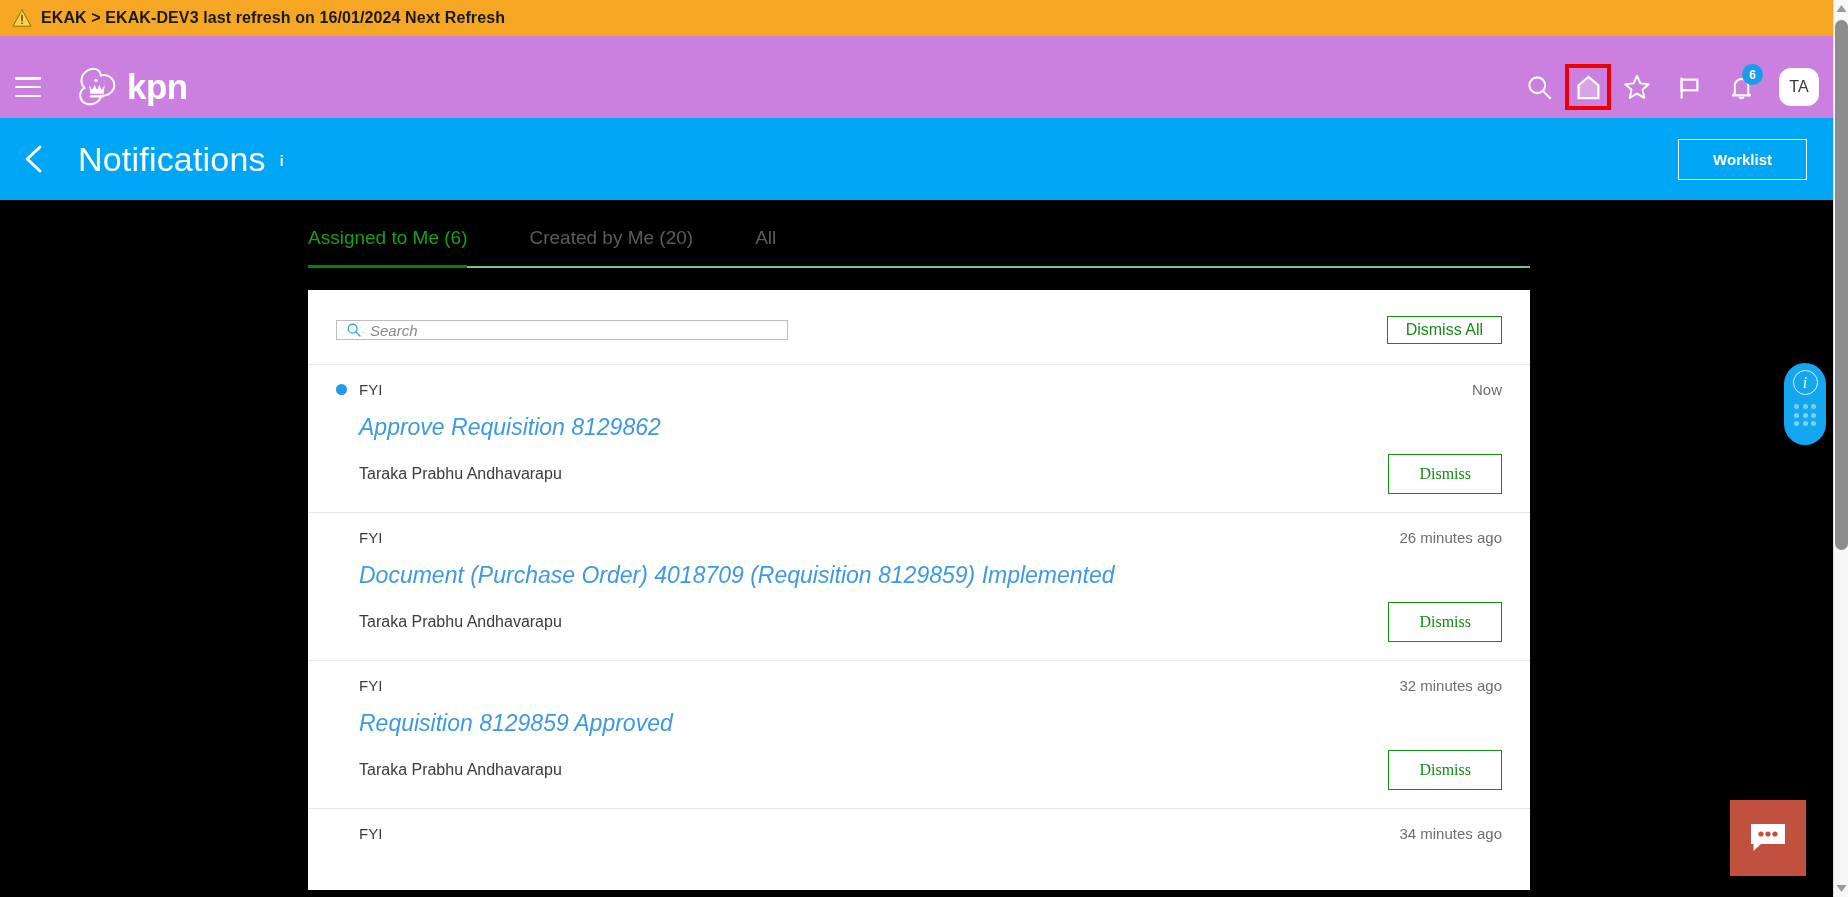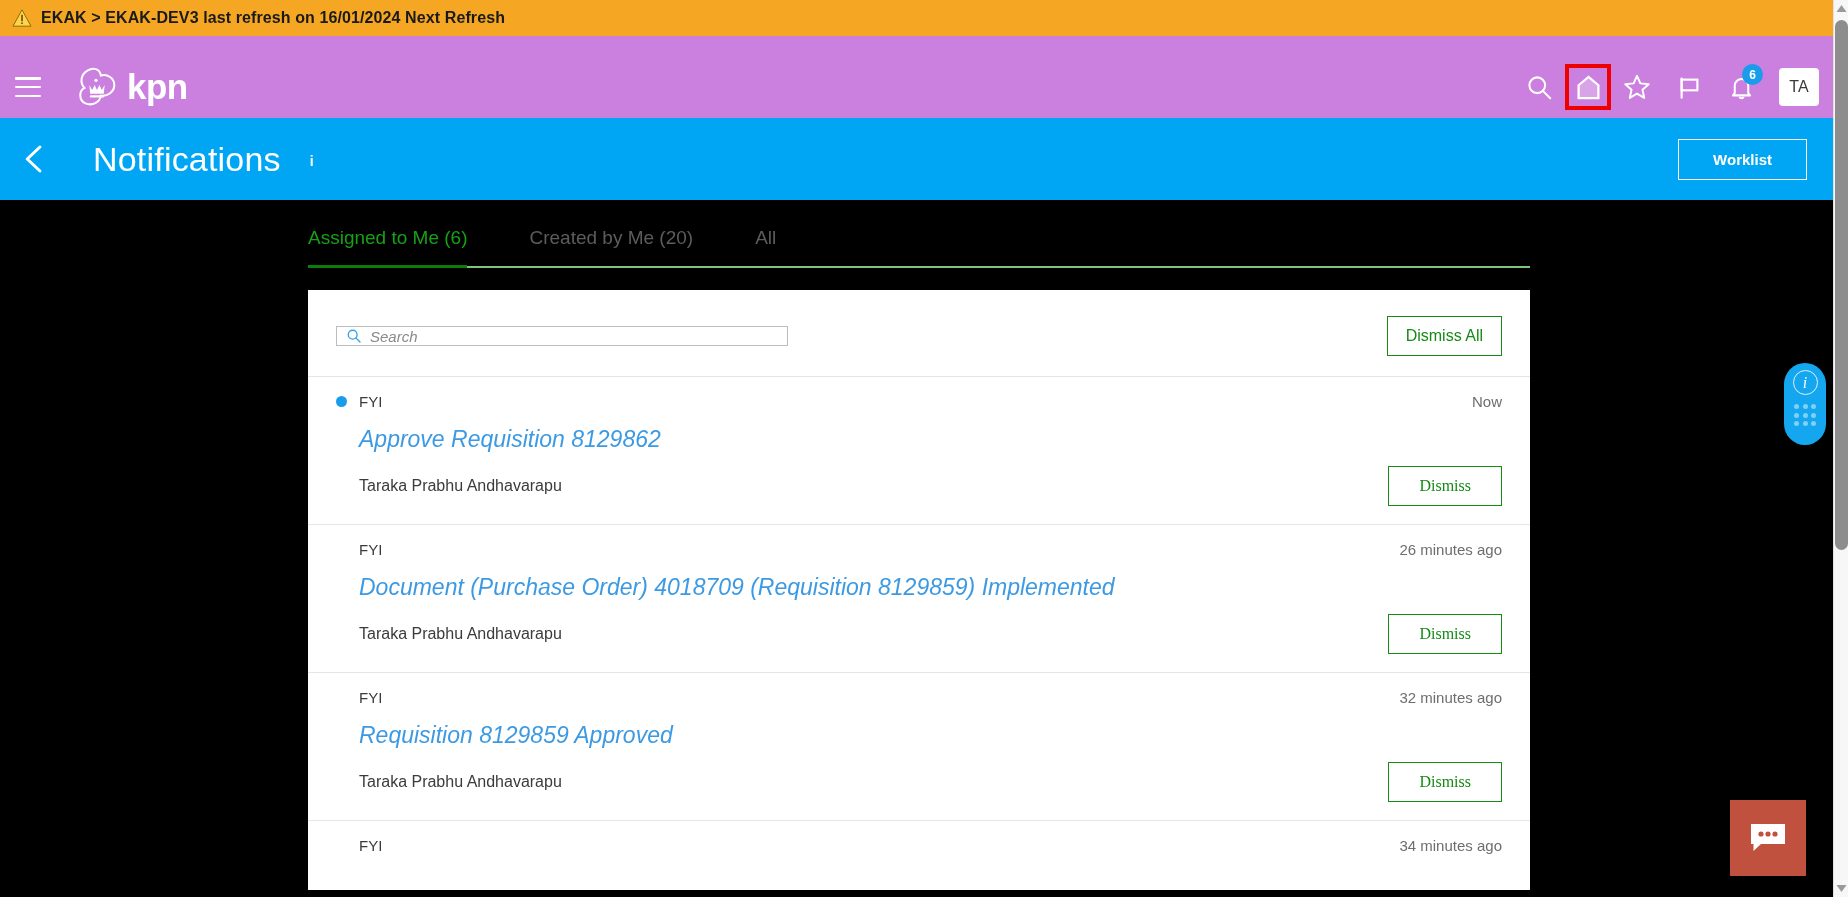--- a/index.html
+++ b/index.html
@@ -53,31 +53,31 @@
   .icon-btn.highlight { border: 4px solid #ee0000; width: 46px; height: 46px; }
   .badge {
     position: absolute; top: 3px; right: 4px;
     min-width: 21px; height: 21px; border-radius: 11px;
     background: #1a9ced; color: #fff;
     font-size: 12px; font-weight: bold;
     display: flex; align-items: center; justify-content: center;
     padding: 0 5px;
   }
   .avatar {
-    width: 40px; height: 38px; background: #fff; border-radius: 4px;
+    width: 40px; height: 38px; background: #fff; border-radius: 12px;
     display: flex; align-items: center; justify-content: center;
     font-size: 16px; color: #3b3b3b; margin-left: 12px; cursor: pointer;
   }
 
   
   .page-header {
     position: absolute; top: 118px; left: 0;
     width: 1833px; height: 82px;
     background: #00a6f4;
-    display: flex; align-items: center; gap: 15px;
+    display: flex; align-items: center;
   }
   .back-chevron { width: 34px; height: 34px; margin-left: 18px; cursor: pointer; flex: 0 0 auto; }
   .page-title {
     font-size: 34px; color: #fff; font-weight: 300;
     margin-left: 26px; letter-spacing: 0.2px;
   }
   .title-info { font-size: 14px; color: #fff; font-weight: bold; margin-left: 14px; margin-top: 4px; cursor: pointer; }
   .worklist-btn {
     margin-left: auto; margin-right: 26px;
     border: 1px solid #ffffff; background: transparent;
@@ -131,21 +131,21 @@
     border: none; outline: none; background: transparent;
     font-family: "Liberation Sans", sans-serif;
     font-size: 15px; font-style: italic; color: #555;
     margin-left: 8px; width: 380px;
   }
   .search-input::placeholder { color: #8a8a8a; font-style: italic; }
   .dismiss-all-btn {
     margin-left: auto;
     border: 1px solid #158a15; background: #fff;
     color: #158a15; font-size: 16px;
-    padding: 10px 18px; cursor: pointer;
+    padding: 4px 18px; cursor: pointer;
     font-family: "Liberation Sans", sans-serif;
   }
 
   .notif-row {
     position: relative;
     padding: 16px 28px 18px 28px;
     border-top: 1px solid #e6e6e6;
     min-height: 118px;
   }
   .notif-row:first-of-type { border-top: none; padding-top: 10px; }

